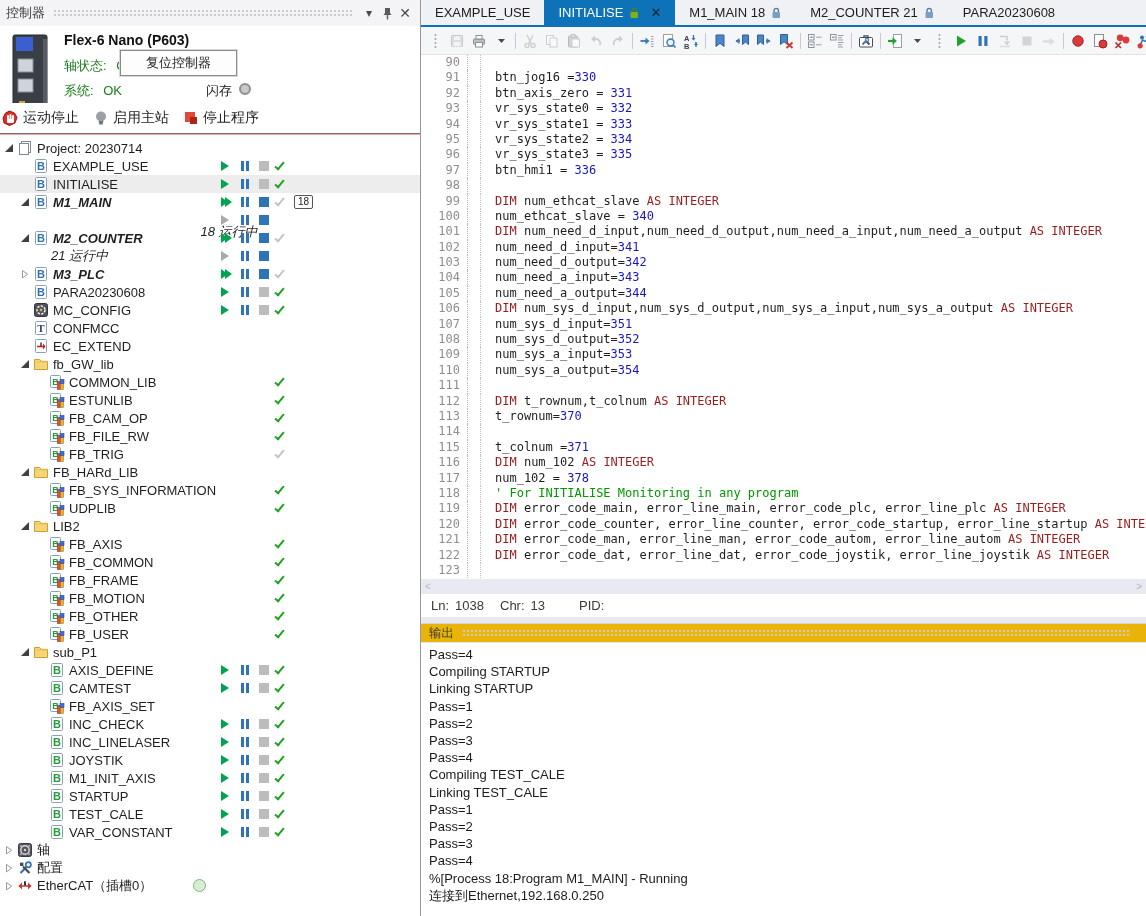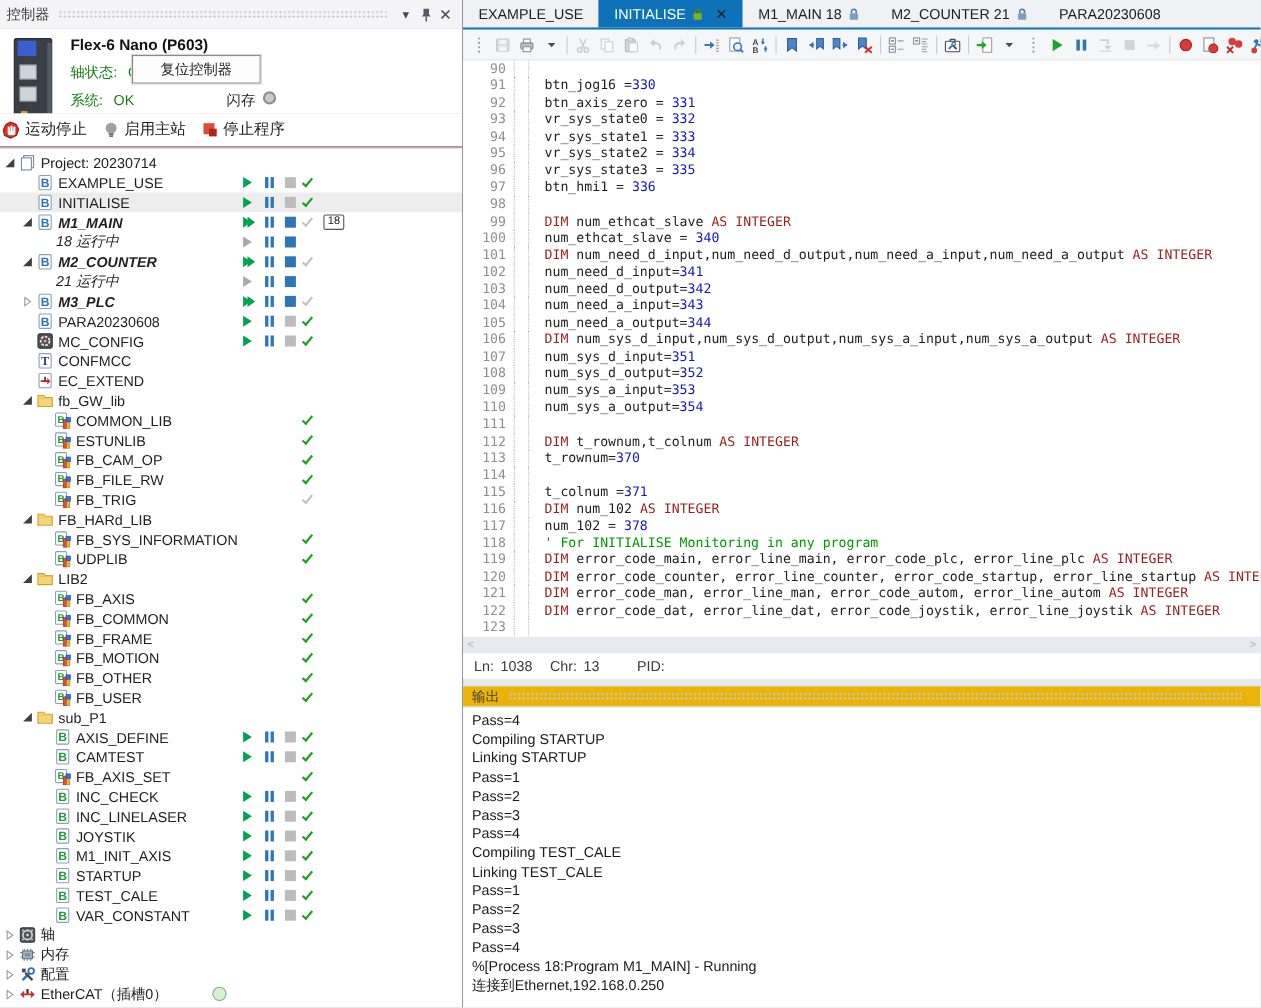--- a/index.html
+++ b/index.html
@@ -253,21 +253,21 @@
         <span class="ctl square">
           <span class="sq blue"></span>
         </span>
         <span class="ctl check">
           <span class="chk gray"></span>
         </span>
         <span class="ctl badge">
           <span class="badge-box">18</span>
         </span>
       </div>
-      <div class="trow" style="padding-left: 36px;">
+      <div class="trow" style="padding-left: 36px; flex-direction: column;">
         <span class="texp"></span>
         <span class="tlabel run">18  运行中</span>
         <span class="ctl play">
           <span class="tri gray"></span>
         </span>
         <span class="ctl pause pausebars">
           <span></span>
           <span></span>
         </span>
         <span class="ctl square">
@@ -911,35 +911,20 @@
             <rect x="1.5" y="1.5" width="13" height="13" rx="2" fill="#565660" stroke="#3a3a42"></rect>
             <circle cx="8" cy="8" r="4.2" fill="none" stroke="#d8d8d8" stroke-width="1.4"></circle>
             <circle cx="8" cy="8" r="1.2" fill="#d8d8d8"></circle>
             <circle cx="3.9" cy="3.9" r=".9" fill="#c4c4c4"></circle>
             <circle cx="12.1" cy="3.9" r=".9" fill="#c4c4c4"></circle>
             <circle cx="3.9" cy="12.1" r=".9" fill="#c4c4c4"></circle>
             <circle cx="12.1" cy="12.1" r=".9" fill="#c4c4c4"></circle>
           </svg>
         </span>
         <span class="tlabel">轴</span>
-      </div>
-      <div class="trow" style="padding-left: 4px;">
-        <span class="texp">
-          <svg width="10" height="10" viewBox="0 0 10 10">
-            <path d="M2.5 1.5v7.4l5.2-3.7z" fill="#fff" stroke="#9a9a9a"></path>
-          </svg>
-        </span>
-        <span class="tico">
-          <svg width="16" height="16" viewBox="0 0 16 16">
-            <rect x="3.5" y="4.5" width="9" height="7" fill="#aab4c8" stroke="#6a7488"></rect>
-            <rect x="5.5" y="6.5" width="5" height="3" fill="#7e8aa2"></rect>
-            <path d="M5 4.5v-2M8 4.5v-2M11 4.5v-2M5 13.5v-2M8 13.5v-2M11 13.5v-2M3.5 6h-2M3.5 10h-2M14.5 6h-2M14.5 10h-2" stroke="#6a7488"></path>
-          </svg>
-        </span>
-        <span class="tlabel">内存</span>
       </div>
       <div class="trow" style="padding-left: 4px;">
         <span class="texp">
           <svg width="10" height="10" viewBox="0 0 10 10">
             <path d="M2.5 1.5v7.4l5.2-3.7z" fill="#fff" stroke="#9a9a9a"></path>
           </svg>
         </span>
         <span class="tico">
           <svg width="16" height="16" viewBox="0 0 16 16">
             <path d="M3.5 13L10 6.5" stroke="#2e75b6" stroke-width="2.2"></path>

